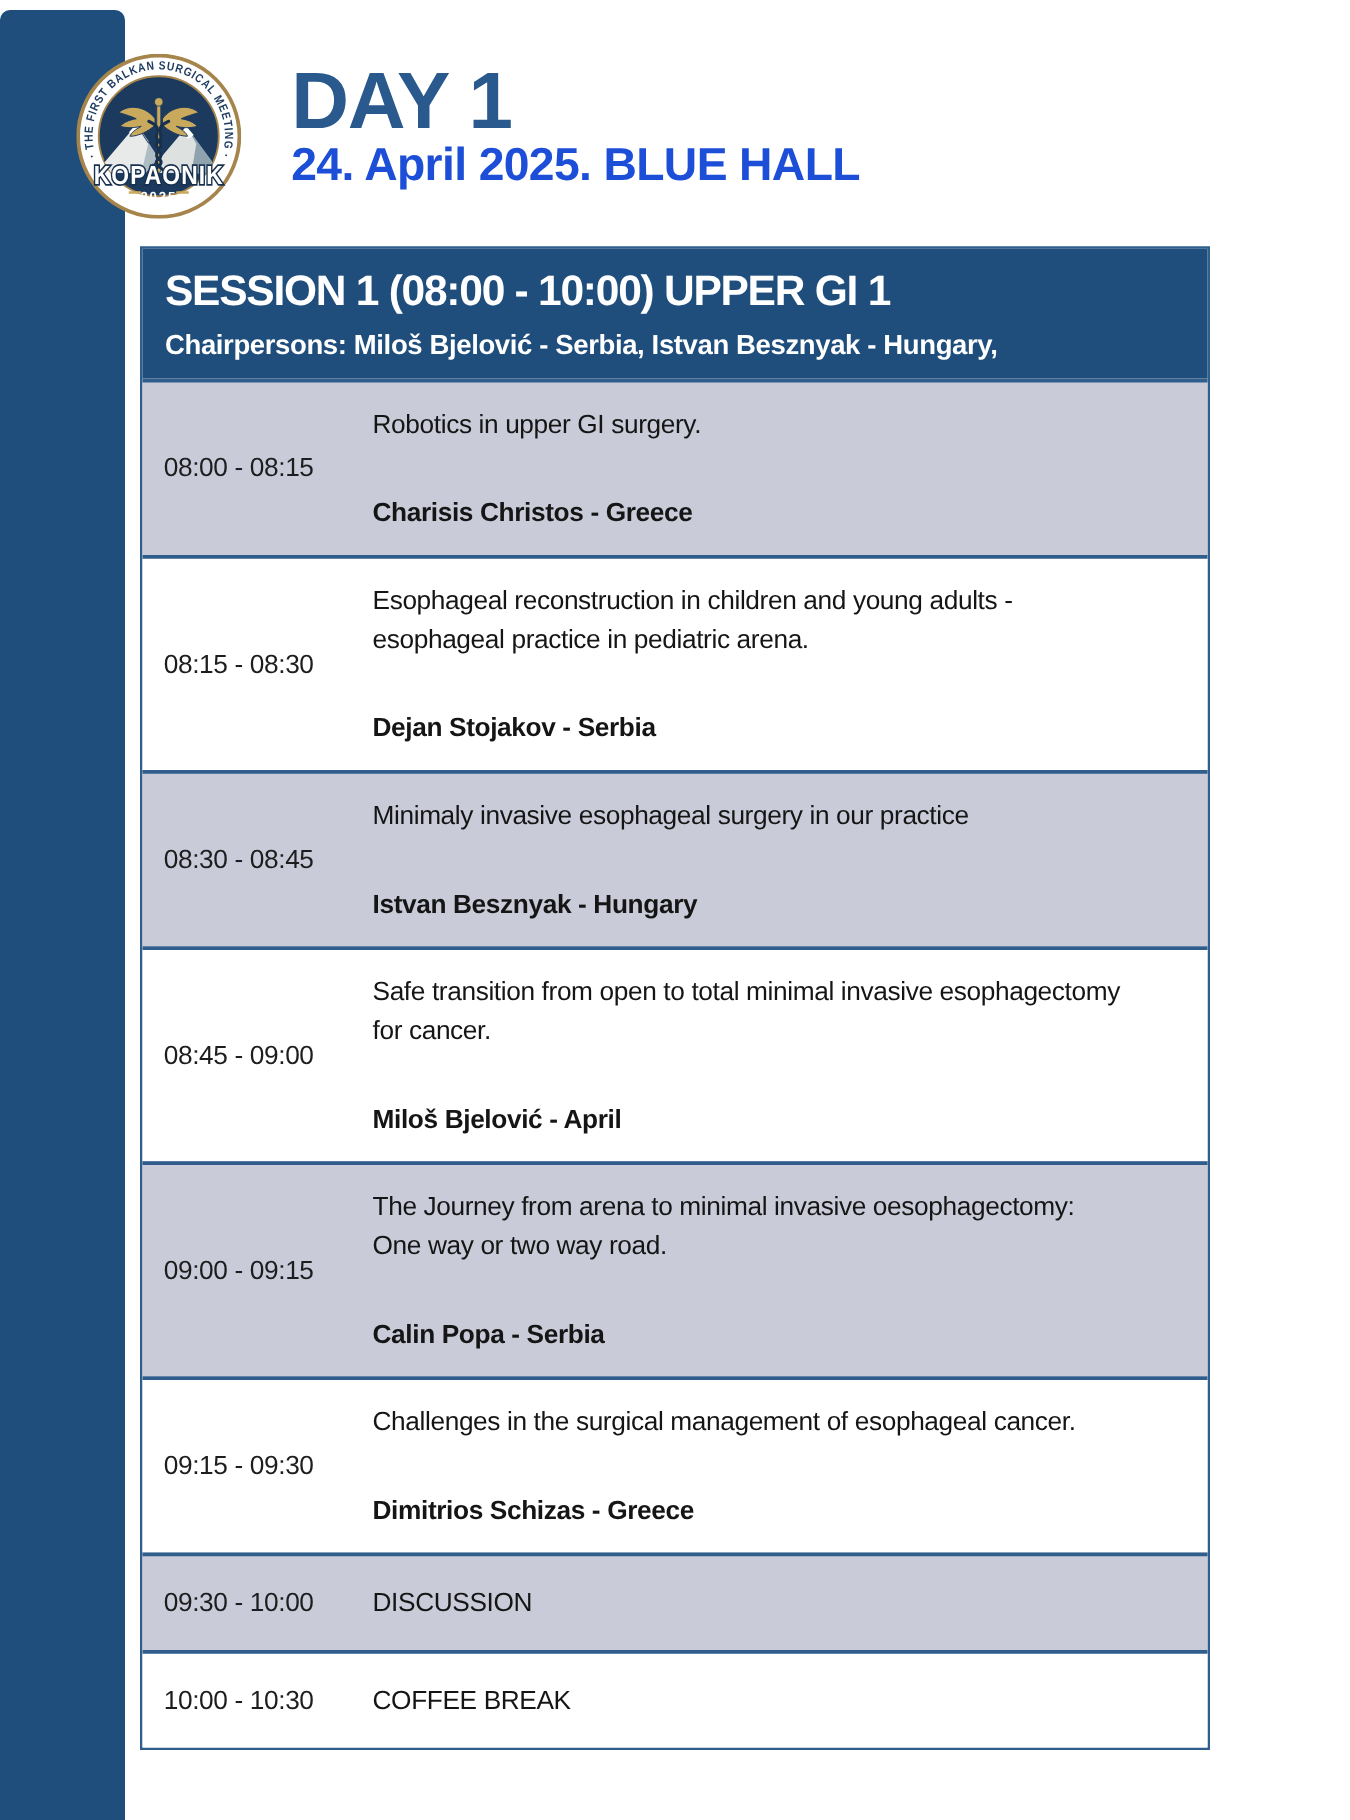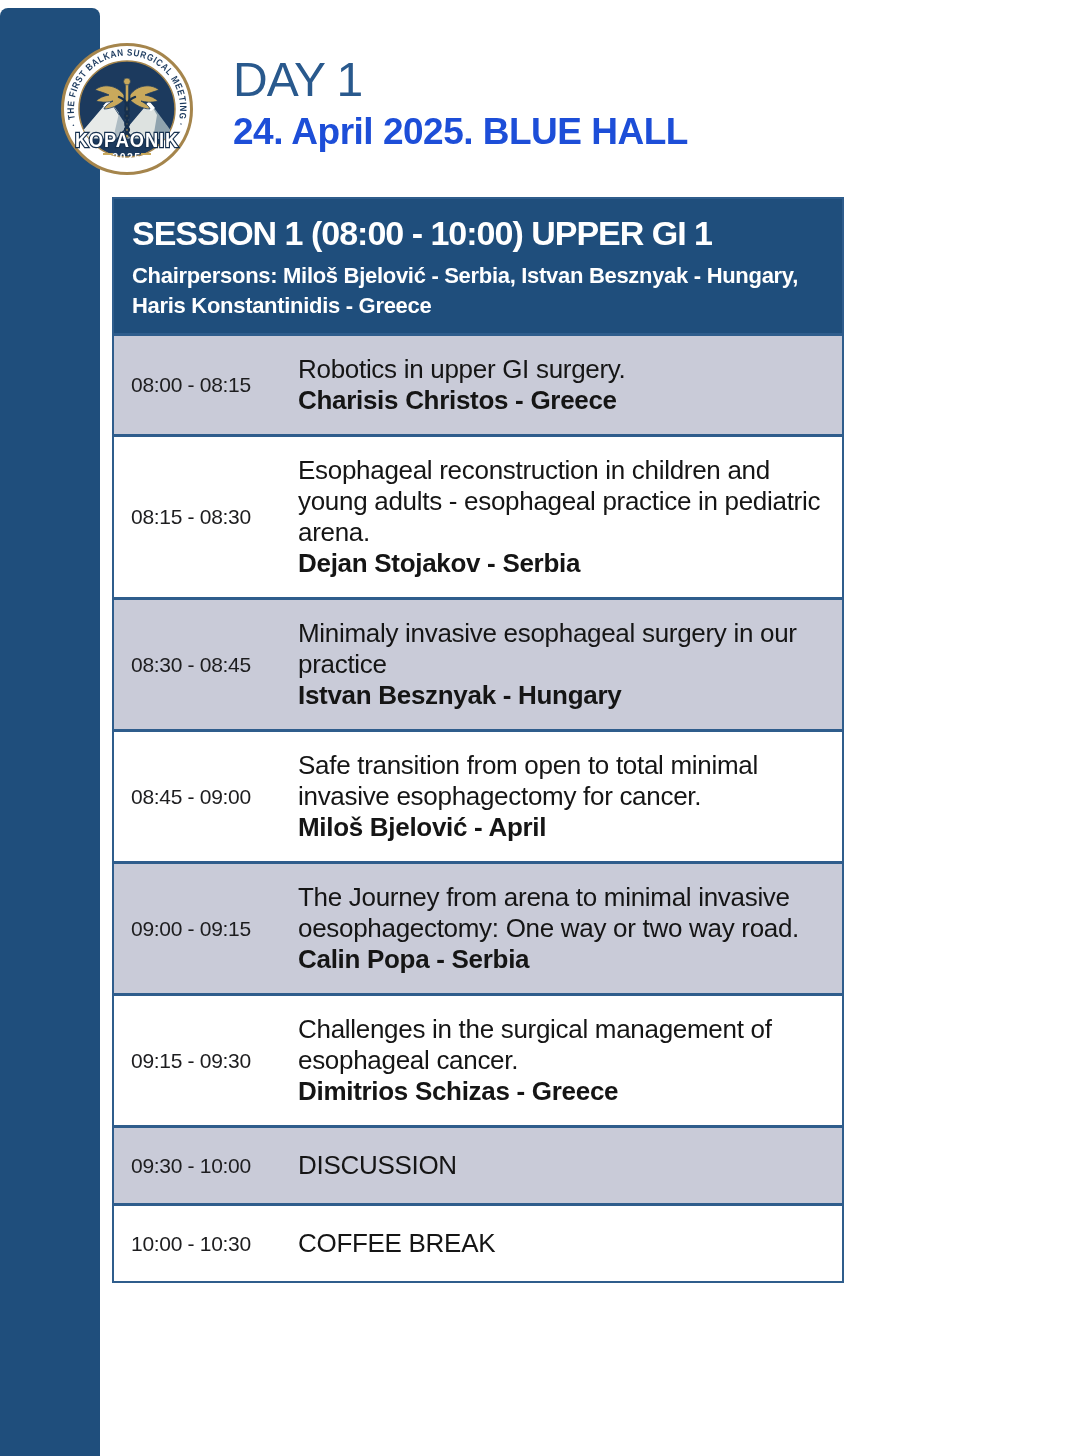--- a/index.html
+++ b/index.html
@@ -32,38 +32,38 @@
   .logo{
     position:absolute;
     left:61px;top:43px;
     width:132px;height:132px;
   }
   .masthead{
     position:absolute;
     left:233px;top:48px;
   }
   .day-title{
-    font-size:48px;
+    font-size:64px;
     line-height:64px;
-    font-weight:normal;
+    font-weight:bold;
     letter-spacing:-1px;
     color:var(--day-blue);
   }
   .subtitle{
     margin-top:0;
     font-size:37px;
     line-height:40px;
     font-weight:bold;
     letter-spacing:-0.5px;
     color:#1d4ed8;
   }
   .schedule{
     position:absolute;
     left:112px;top:197px;
-    width:732px;
+    width:856px;
     border:2px solid var(--border-blue);
     background:#ffffff;
   }
   .session-header{
     background:var(--accent-blue);
     color:#ffffff;
     padding:14px 18px 12px 18px;
   }
   .session-title{
     font-size:34px;
@@ -90,26 +90,26 @@
   .time{
     width:184px;
     flex-shrink:0;
     padding-left:17px;
     font-size:21px;
     letter-spacing:-0.3px;
     color:#1d1d1f;
   }
   .desc{
     width:600px;
-    font-size:26px;
+    font-size:21px;
     line-height:31px;
     letter-spacing:-0.3px;
     color:#151515;
   }
-  .speaker{font-weight:bold;}
+  .speaker{font-weight:bold;margin-top:40px;}
   .speaker:empty{display:none;}
 </style>
 </head>
 <body>
 
 <div class="page">
 
   <div class="side-bar"></div>
 
   <svg class="logo" viewBox="0 0 132 132">
@@ -155,21 +155,20 @@
   <div class="masthead">
     <div class="day-title">DAY 1</div>
     <div class="subtitle">24. April 2025. BLUE HALL</div>
   </div>
 
   <div class="schedule">
 
     <div class="session-header">
       <div class="session-title">SESSION 1 (08:00 - 10:00) UPPER GI 1</div>
       <div class="session-chairs">Chairpersons: Miloš Bjelović - Serbia, Istvan Besznyak - Hungary,</div>
-      <div class="session-chairs">Haris Konstantinidis - Greece</div>
     </div>
 
     <div class="row shaded">
       <div class="time">08:00 - 08:15</div>
       <div class="desc">
         <div class="talk-title">Robotics in upper GI surgery.</div>
         <div class="speaker">Charisis Christos - Greece</div>
       </div>
     </div>
 

